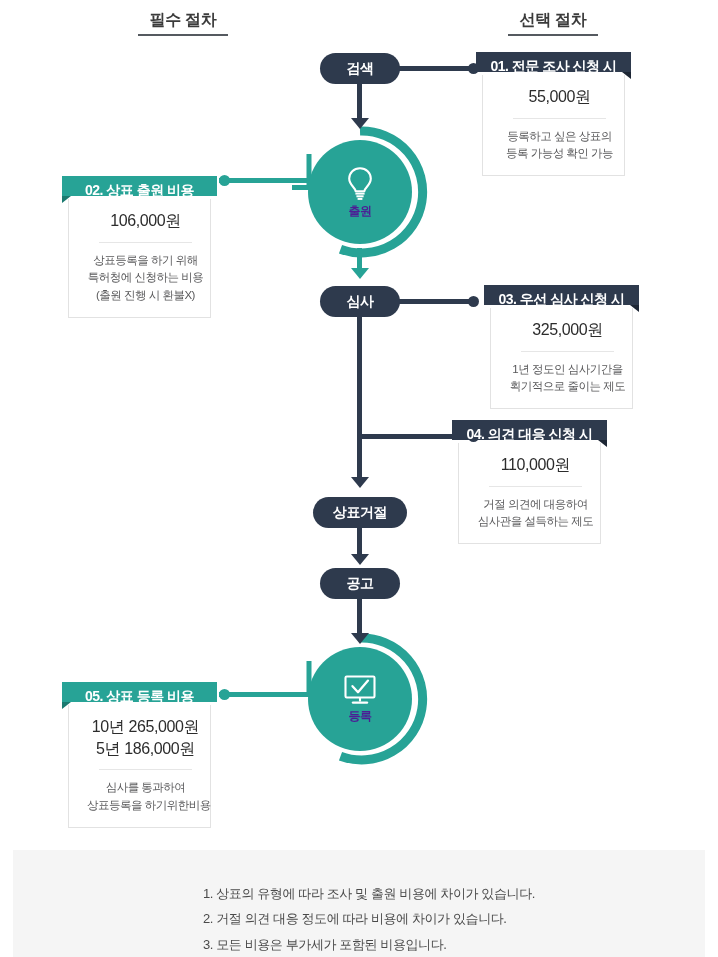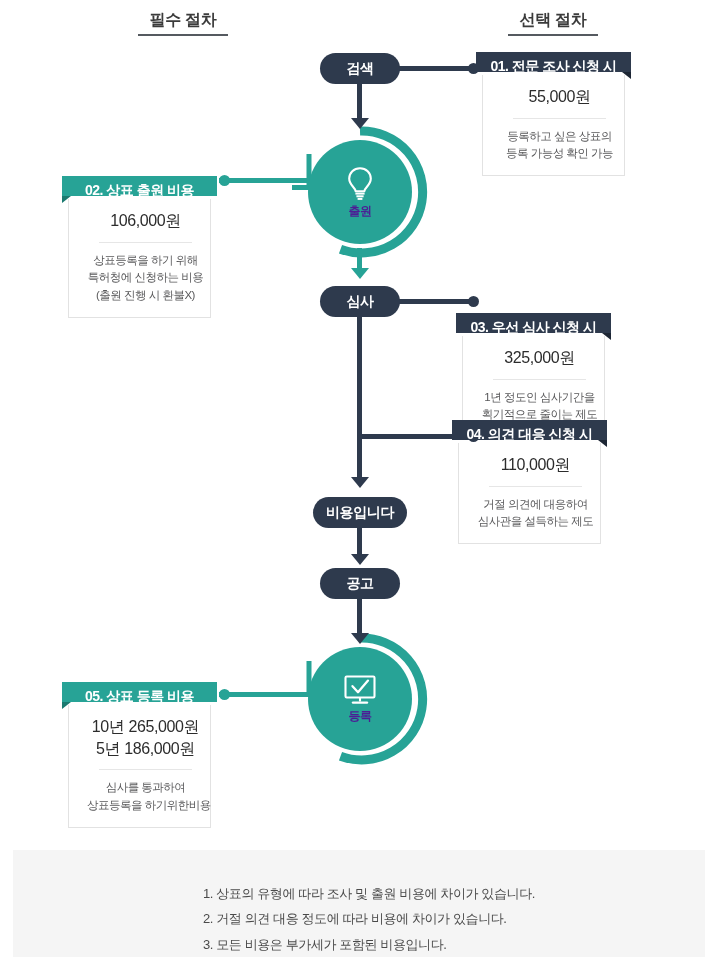--- a/index.html
+++ b/index.html
@@ -188,21 +188,21 @@
   .card-desc {
     font-size: 11.5px;
     color: #58585a;
     line-height: 1.55;
     letter-spacing: -0.5px;
     white-space: nowrap;
   }
 
   #card-01 { left: 476px; top: 52px; }
   #card-02 { left: 62px;  top: 176px; }
-  #card-03 { left: 456px; top: 285px; margin-top: 28px; }
+  #card-03 { left: 484px; top: 285px; }
   #card-04 { left: 452px; top: 420px; }
   #card-05 { left: 62px;  top: 682px; }
 
   
   #footer-notes {
     position: absolute;
     left: 13px;
     top: 850px;
     width: 692px;
     height: 107px;
@@ -252,21 +252,21 @@
   <div class="conn-dot dot-dark" style="left:468px; top:296px;"></div>
 
   <div class="conn conn-dark" style="left:357px; top:434px; width:121px;"></div>
   <div class="conn-dot dot-dark" style="left:468px; top:431px;"></div>
 
   <div class="conn conn-teal" style="left:219px; top:692px; width:90px;"></div>
   <div class="conn-dot dot-teal" style="left:219px; top:689px;"></div>
 
   <div class="pill" id="pill-search">검색</div>
   <div class="pill" id="pill-exam">심사</div>
-  <div class="pill" id="pill-reject">비용입니다</div>
+  <div class="pill" id="pill-reject">상표거절</div>
   <div class="pill" id="pill-notice">공고</div>
 
   <svg class="node-ring" id="node-apply-ring" viewBox="0 0 136 136">
     <path d="M 68 7 A 61 61 0 1 1 48.5 125.2" fill="none" stroke="#27a396" stroke-width="9" stroke-linecap="butt"></path>
     <path d="M 0 63.5 L 16 63.5 A 1 1 0 0 0 17 62.5 L 17 30" fill="none" stroke="#27a396" stroke-width="5"></path>
   </svg>
   <div class="node" id="node-apply">
     <svg class="node-icon" width="30" height="36" viewBox="0 0 30 36">
       <path d="M15 3.2 C 8.9 3.2 4.2 7.8 4.2 13.6 C 4.2 17.4 6.1 19.6 8.0 21.8
                C 9.4 23.4 10.4 24.6 10.6 26.2 L 19.4 26.2 C 19.6 24.6 20.6 23.4

